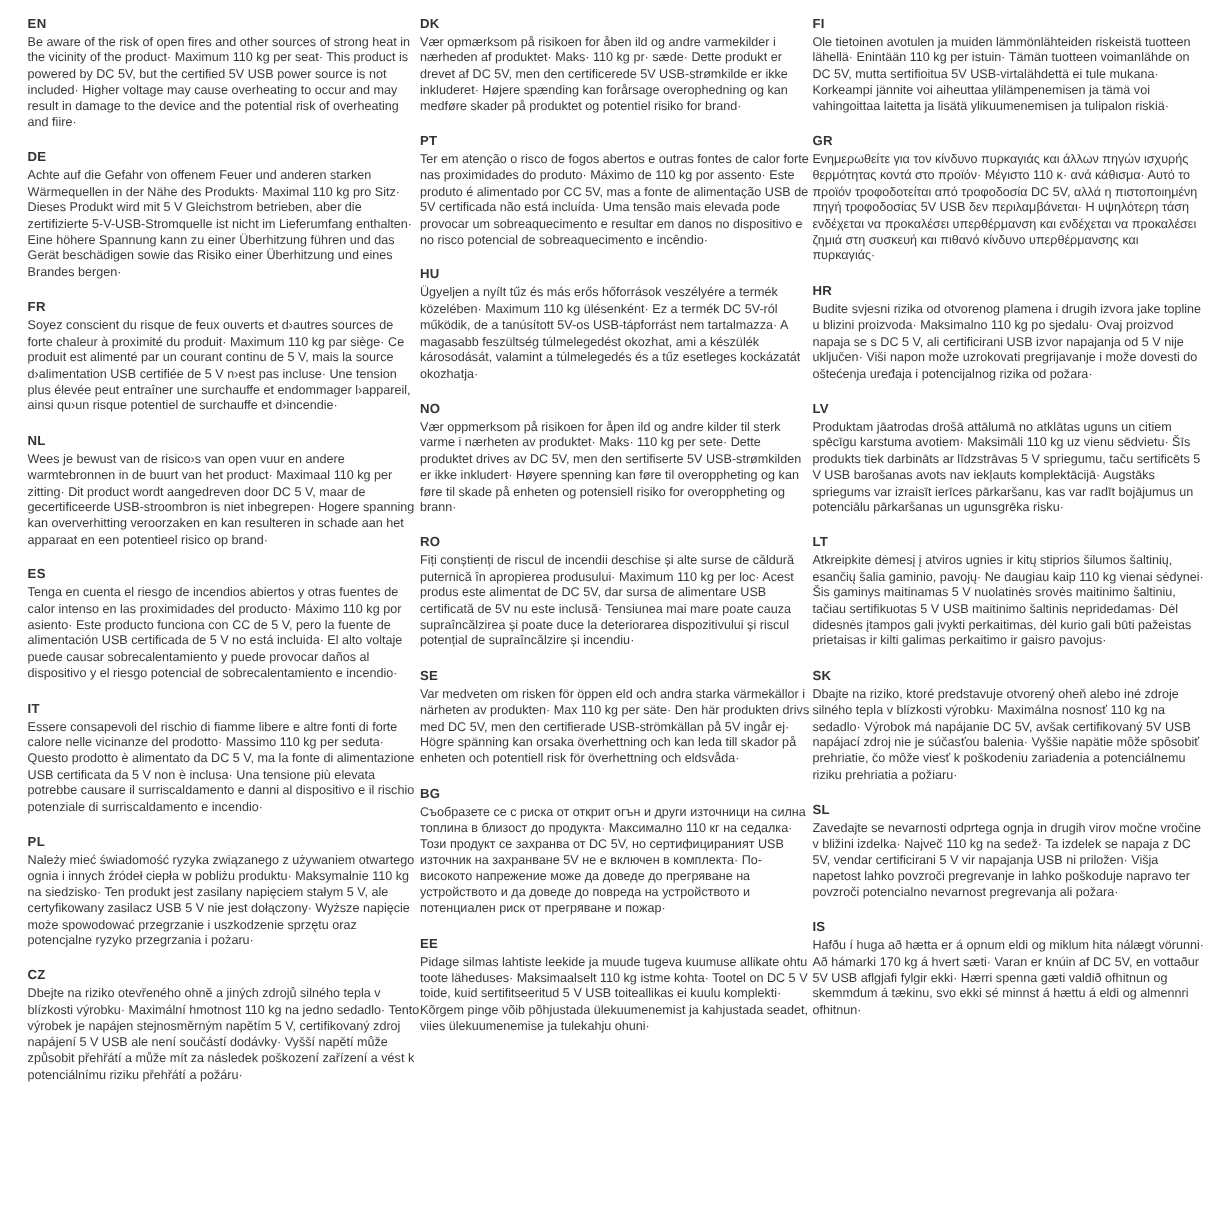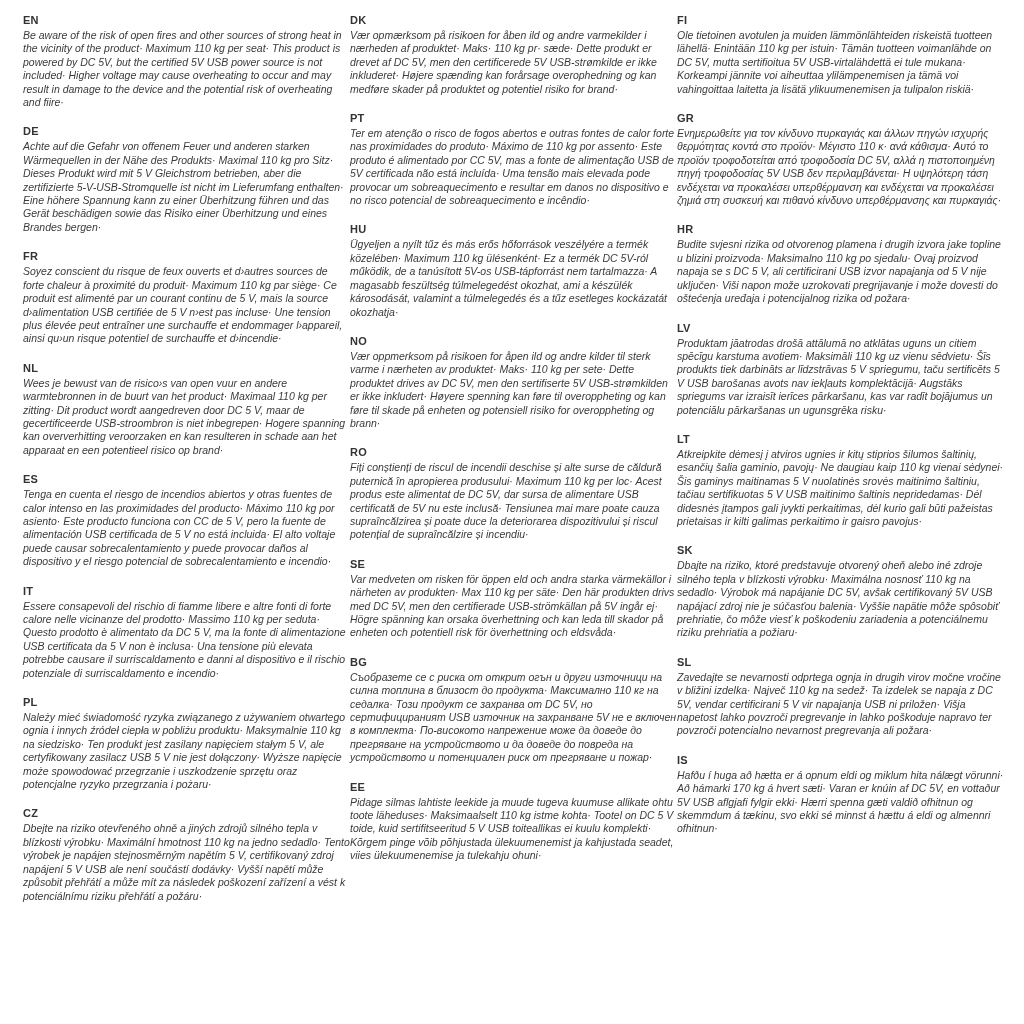--- a/index.html
+++ b/index.html
@@ -22,21 +22,20 @@
     font-weight: bold;
     color: #333333;
     margin-bottom: 3px;
     letter-spacing: 0.2px;
   }
   .warning {
     font-size: 10.5px;
     line-height: 13.4px;
     text-align: left;
     color: #3a3a3a;
-    font-style: italic;
   }
 </style>
 </head>
 <body>
 
 <div class="page">
   <div class="col">
       <section class="block">
         <h2 class="lang">EN</h2>
         <p class="warning">Be aware of the risk of open fires and other sources of strong heat in the vicinity of the product· Maximum 110 kg per seat· This product is powered by DC 5V, but the certified 5V USB power source is not included· Higher voltage may cause overheating to occur and may result in damage to the device and the potential risk of overheating and fiire·</p>

